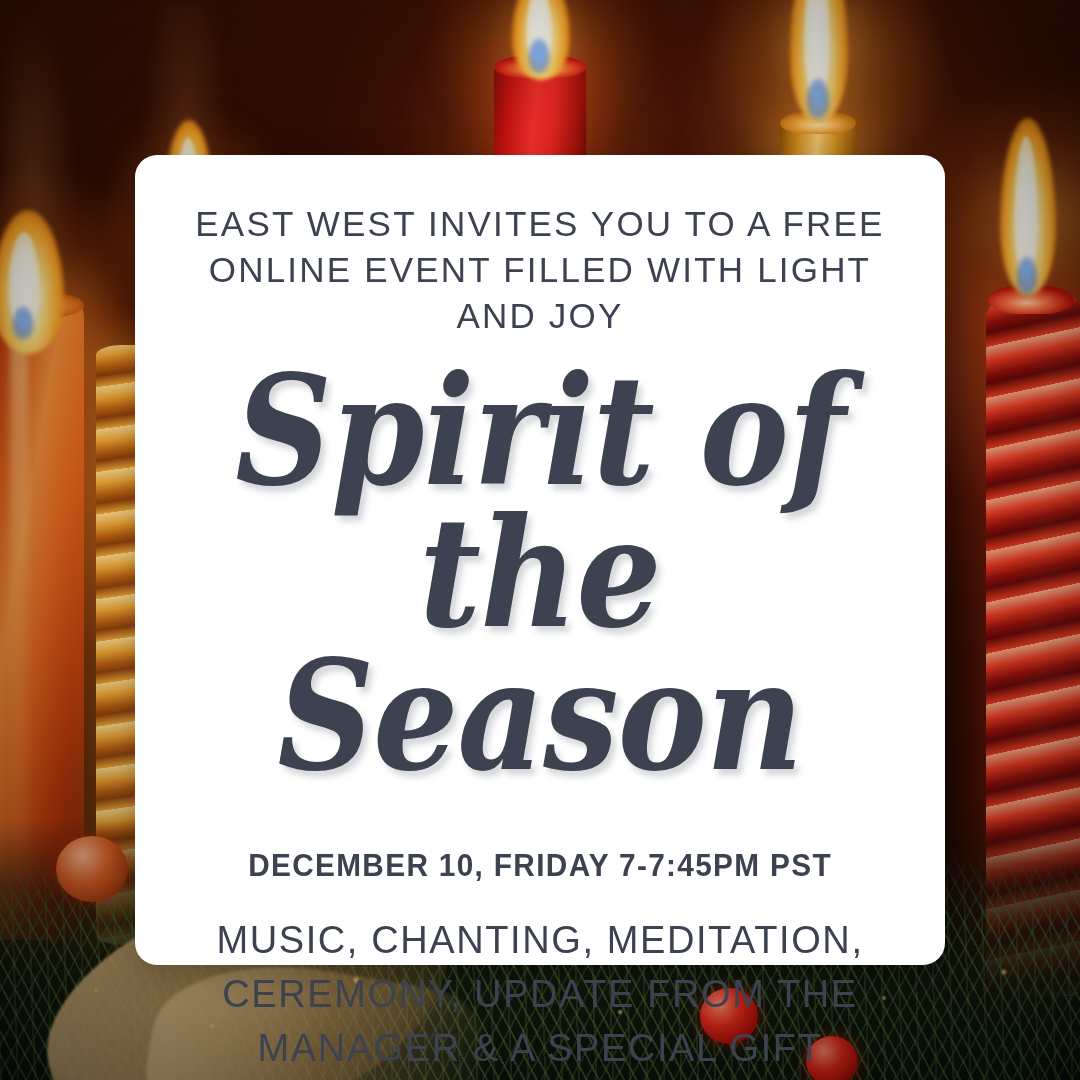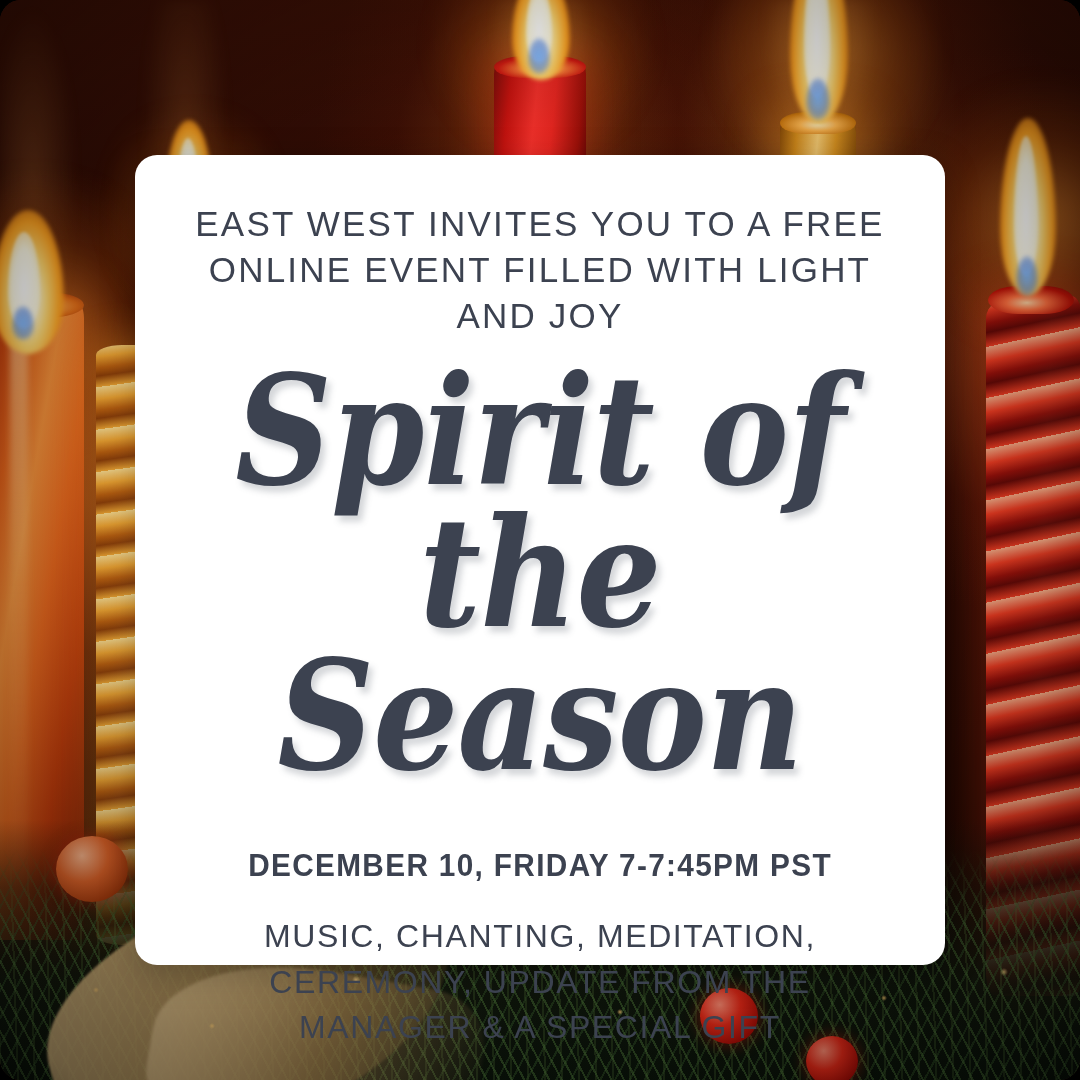--- a/index.html
+++ b/index.html
@@ -15,21 +15,20 @@
     font-family: "Liberation Sans", sans-serif;
   }
 
   
   #poster {
     position: relative;
     width: 1080px;
     height: 1080px;
     overflow: hidden;
     background: #1d0603;
-    border-radius: 21px;
   }
 
   
   .bg-layer {
     position: absolute;
     inset: 0;
     overflow: hidden;
   }
 
   
@@ -325,21 +324,21 @@
     letter-spacing: 1.4px;
     text-transform: uppercase;
     transform: scaleX(0.96);
   }
 
   .details {
     margin: 30px 0 0;
     text-align: center;
     color: #3c4250;
     font-family: "Liberation Sans", sans-serif;
-    font-size: 32px;
+    font-size: 38px;
     font-weight: 400;
     letter-spacing: 1.6px;
     line-height: 1.42;
     text-transform: uppercase;
     max-width: 660px;
   }
 </style>
 </head>
 <body>
 

